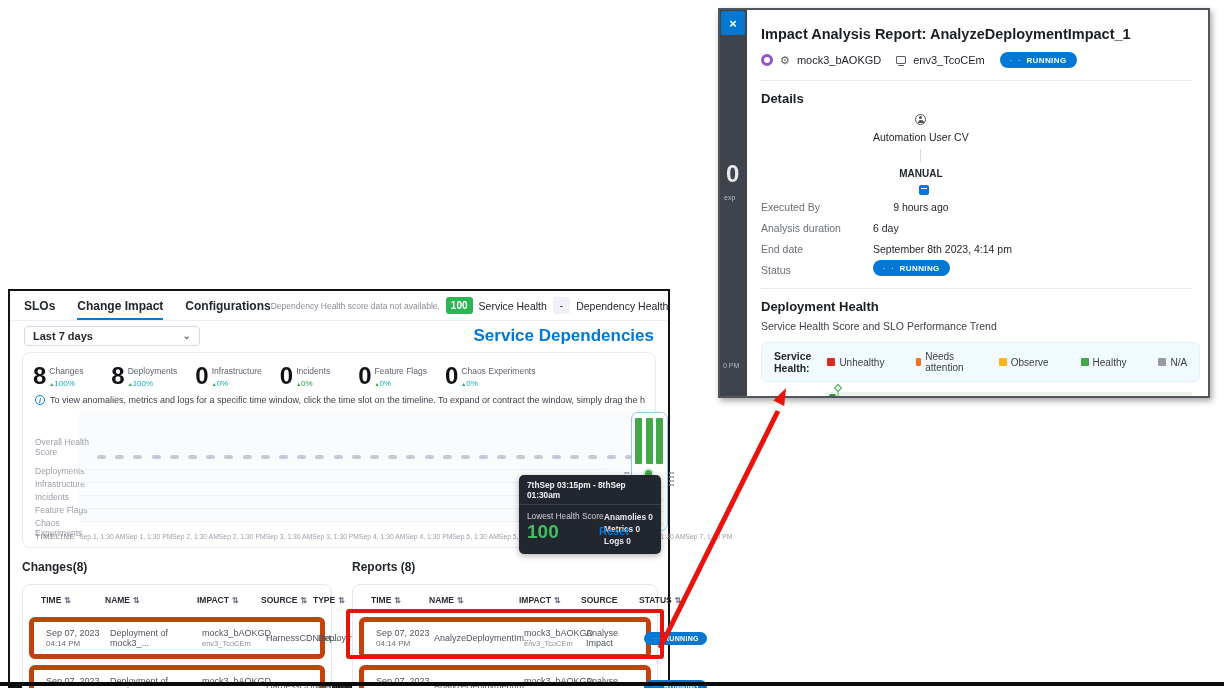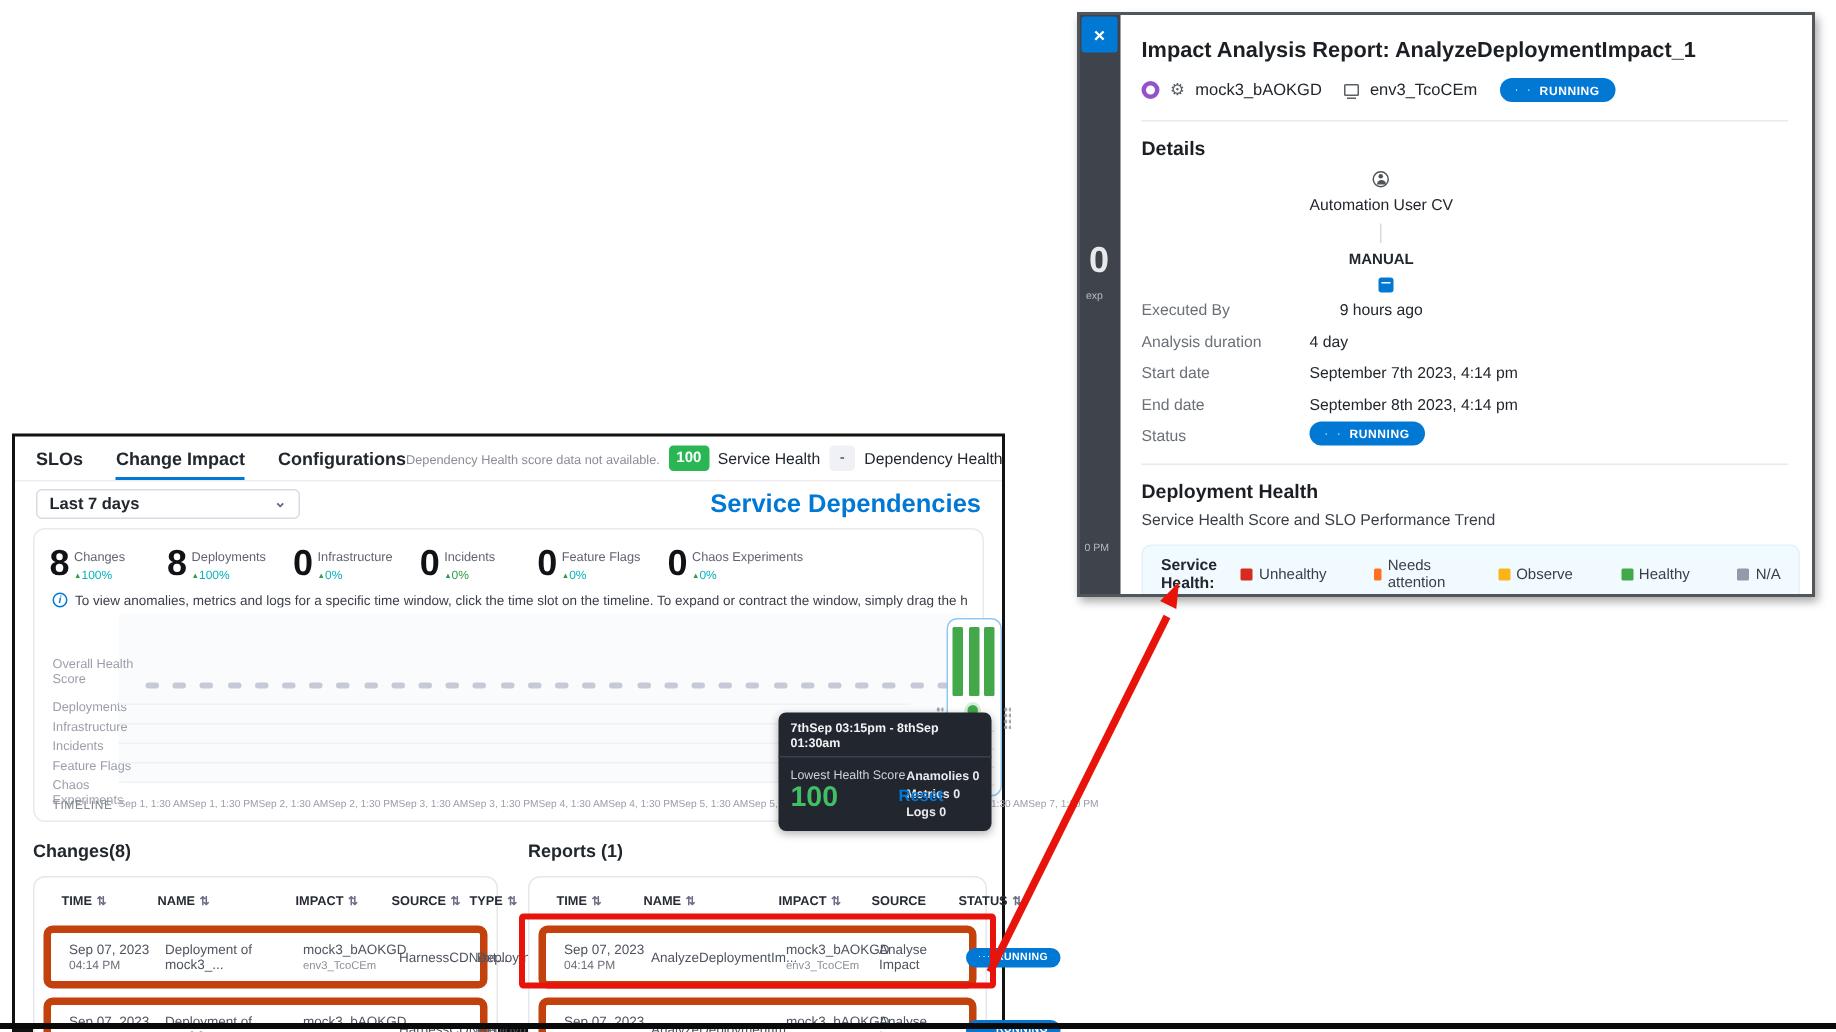--- a/index.html
+++ b/index.html
@@ -381,21 +381,21 @@
                 <div>mock3_bAOKGD</div>
                 <div class="imp-sub">env3_TcoCEm</div>
               </div>
               <div class="td">HarnessCDNext...</div>
               <div class="td">Deployment</div>
             </div>
           </div>
       </div>
     </div>
     <div class="tcol reports-col">
-      <div class="t-title">Reports (1)</div>
+      <div class="t-title">Reports (8)</div>
       <div class="tcard reports">
         <div class="thead">
             <div class="th">
               <span>TIME</span>
               <span class="sort-ic">⇅</span>
             </div>
             <div class="th">
               <span>NAME</span>
               <span class="sort-ic">⇅</span>
             </div>
@@ -480,25 +480,21 @@
           <span class="person-icon"></span>
           <span>Automation User CV</span>
           <span class="v-sep"></span>
           <span class="manual">MANUAL</span>
           <span class="cal-icon"></span>
           <span>9 hours ago</span>
         </span>
       </div>
       <div class="d-row">
         <span class="d-label">Analysis duration</span>
-        <span class="d-value">4 day</span>
-      </div>
-      <div class="d-row">
-        <span class="d-label">Start date</span>
-        <span class="d-value">September 7th 2023, 4:14 pm</span>
+        <span class="d-value">6 day</span>
       </div>
       <div class="d-row">
         <span class="d-label">End date</span>
         <span class="d-value">September 8th 2023, 4:14 pm</span>
       </div>
       <div class="d-row">
         <span class="d-label">Status</span>
         <span class="d-value">
           <span class="m-badge" style="margin-left:0">
             <span class="dots">· ·</span>

